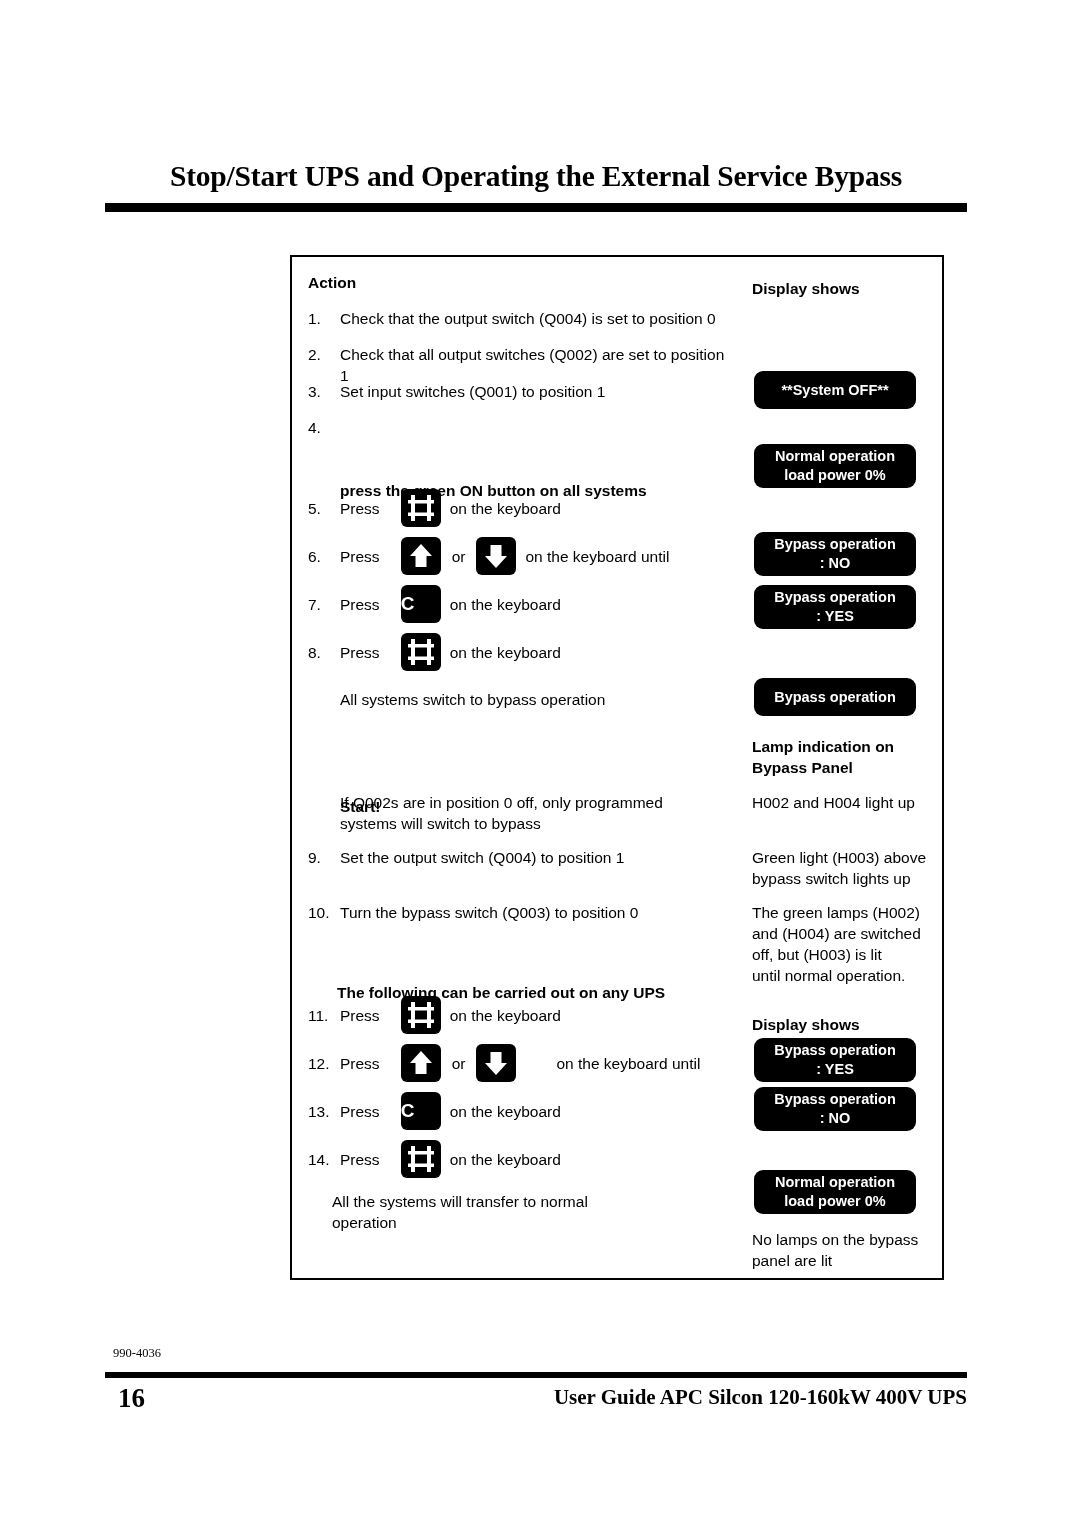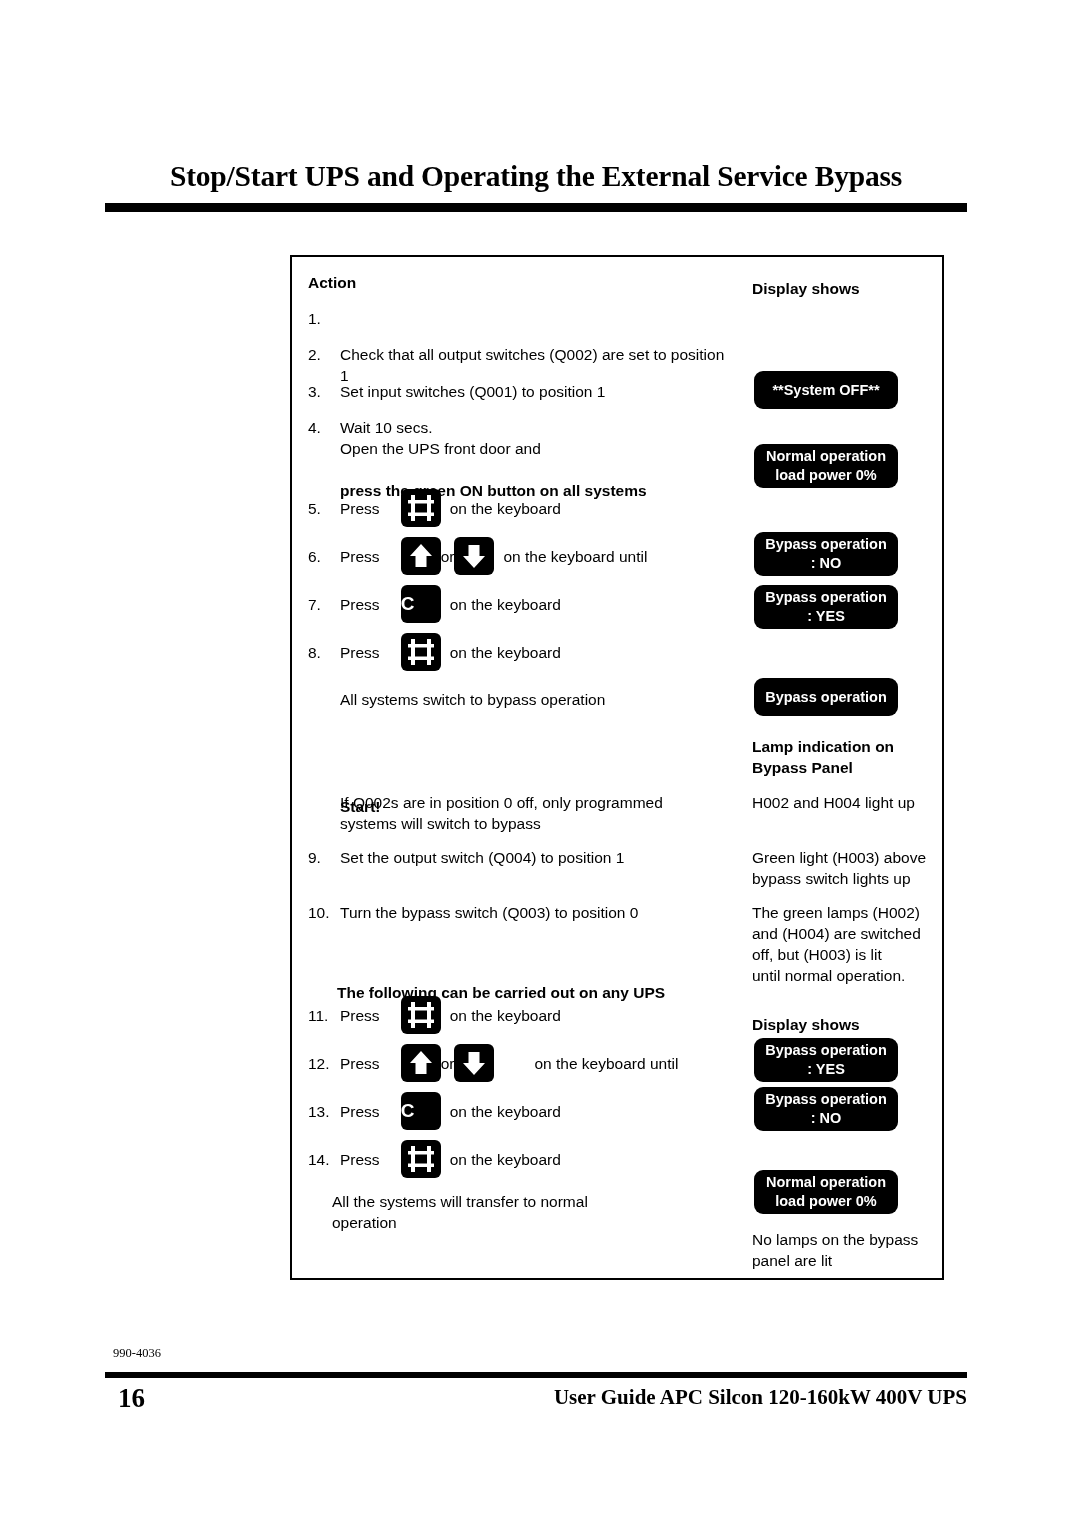--- a/index.html
+++ b/index.html
@@ -72,21 +72,21 @@
     flex: 0 0 32px;
     text-align: left;
   }
   .step-text { white-space: pre-line; }
 
   
   .step.keyrow { align-items: center; }
   .step.keyrow .step-num { align-self: center; }
 
   .press-label { margin-right: 21px; }
-  .mid-label { margin: 0 0; }
+  .mid-label { margin: 0 11px; }
   .tail-label { margin-left: 9px; }
 
   
   .key {
     display: inline-block;
     background: #000;
     border-radius: 6px;
     position: relative;
     flex: 0 0 auto;
     vertical-align: middle;
@@ -114,21 +114,21 @@
     color: #fff;
     border-radius: 9px;
     font-weight: bold;
     font-size: 14.5px;
     line-height: 19px;
     text-align: center;
     display: flex;
     flex-direction: column;
     align-items: center;
     justify-content: center;
-    width: 144px;
+    width: 162px;
     box-sizing: border-box;
     padding: 3px 6px;
     white-space: pre-line;
   }
   .db-1 { height: 38px; }
   .db-2 { height: 44px; }
 
   
   #doc-code {
     position: absolute;
@@ -171,33 +171,32 @@
 <div id="page-title">Stop/Start UPS and Operating the External Service Bypass</div>
 <div id="header-rule"></div>
 
 <div id="content-box"></div>
 
 <div class="abs hdr" style="left:308px; top:272px;">Action</div>
 <div class="abs hdr" style="left:752px; top:278px;">Display shows</div>
 
 <div class="step" style="left:308px; top:308px; width:420px;">
   <span class="step-num">1.</span>
+  <span class="step-text">Check that the output switch (Q004) is set to position 0</span>
 </div>
 <div class="step" style="left:308px; top:344px; width:420px;">
   <span class="step-num">2.</span>
   <span class="step-text">Check that all output switches (Q002) are set to position 1</span>
 </div>
 <div class="step" style="left:308px; top:381px; width:420px;">
   <span class="step-num">3.</span>
   <span class="step-text">Set input switches (Q001) to position 1</span>
 </div>
 <div class="step" style="left:308px; top:417px; width:420px;">
   <span class="step-num">4.</span>
-  <span class="step-text">Wait 10 secs.
-Open the UPS front door and</span>
 </div>
 <div class="abs bold" style="left:340px; top:457px;">press the green ON button on all systems</div>
 
 <div class="step keyrow" style="left:308px; top:489px;">
   <span class="step-num">5.</span>
   <span class="press-label">Press</span>
   <span class="key sz">
     <svg width="40" height="38" viewBox="0 0 40 38">
       <g fill="#ffffff">
         <rect x="10" y="6" width="4" height="26"></rect>

